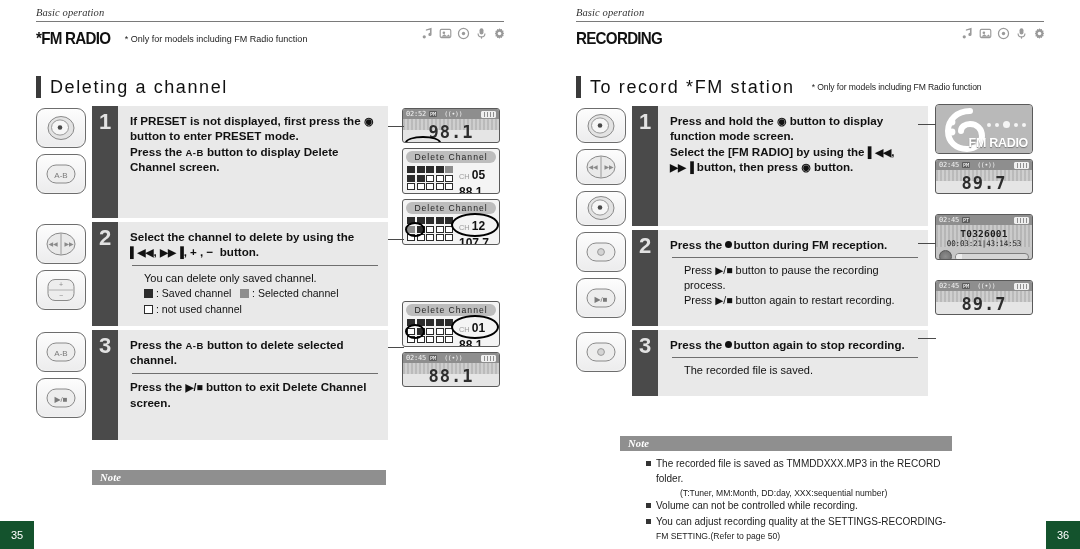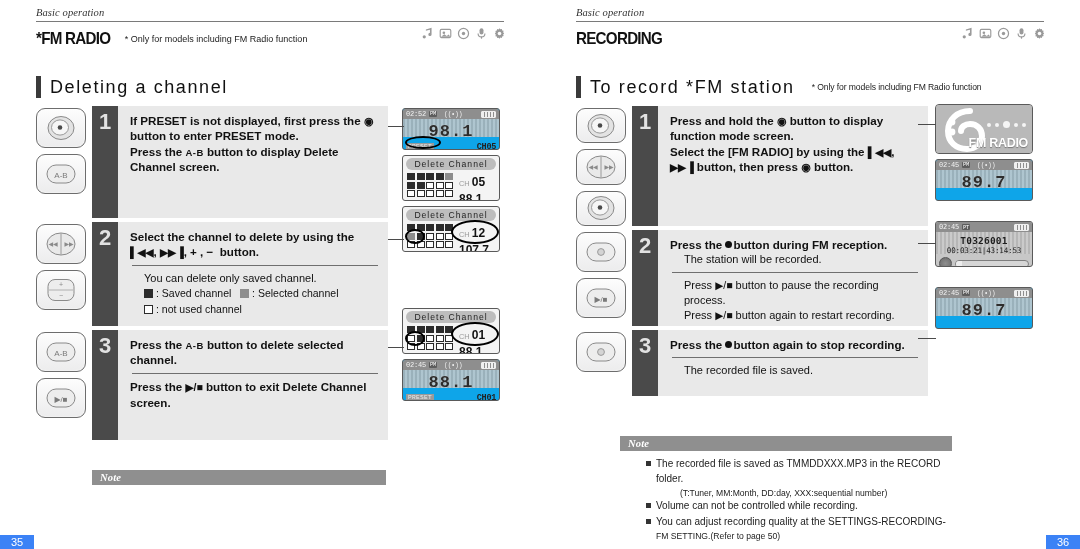--- a/index.html
+++ b/index.html
@@ -81,21 +81,21 @@
   .rec-dot { display:inline-block; width:7px; height:7px; border-radius:50%; background:#111; vertical-align:1px; margin-right:1px;}
 
   
   .lcdcol { position:absolute; }
   .lcd {
     width:98px; border:1.4px solid #5a5a5a; border-radius:3px;
     background:#cfcfcf; position:relative; overflow:hidden;
     font-family:"DejaVu Sans Mono", monospace;
     margin-bottom:5px;
   }
-  .lcd.radio { height:42px; background:#0ea5e9;font-family:Liberation Mono, monospace; }
+  .lcd.radio { height:35px; background:#e5e5e5; }
   .lcd-stripes {
     position:absolute; left:0; right:0; top:10px; bottom:12px;
     background:repeating-linear-gradient(90deg,#b3b3b3 0 2px, #cbcbcb 2px 4px);
     opacity:.85;
   }
   .lcd-top {
     position:relative; height:10px; background:#8e8e8e; color:#f2f2f2;
     display:flex; align-items:center; gap:3px; padding:0 3px; font-size:7px; letter-spacing:-0.2px;
   }
   .lcd-top .pm { background:#5d5d5d; color:#fff; font-size:5.4px; padding:0 1px; border-radius:1px;}
@@ -168,21 +168,21 @@
     font-family:"Liberation Serif", serif;
     font-size:10.5px; padding:2px 8px; letter-spacing:0.2px;
   }
   .note-body { padding:6px 6px 6px 26px; }
   .note-li { font-size:10px; line-height:1.45; color:#222; position:relative; padding-left:10px; margin-bottom:1px;}
   .note-li:before { content:""; position:absolute; left:0; top:4px; width:5px; height:5px; background:#333;}
   .note-sub { font-size:8.6px; line-height:1.45; color:#222; padding-left:34px; }
   .note-cont { font-size:8.6px; line-height:1.45; color:#222; padding-left:10px; }
 
   
-  .pgnum { position:absolute; bottom:0; width:34px; height:14px; background:#3b82f6;
+  .pgnum { position:absolute; bottom:0; width:34px; height:28px; background:#14532d;
            color:#fff; font-size:11px; display:flex; align-items:center; justify-content:center;
            font-family:"Liberation Sans", sans-serif; }
   .pgnum.left { left:0; }
   .pgnum.right { right:0; }
 </style>
 </head>
 <body>
 
 <div class="spread">
 
@@ -531,21 +531,20 @@
           <div class="btnbox">
             <svg width="32" height="24" viewBox="0 0 32 24">
                 <rect x="2" y="3" width="28" height="18" rx="9" fill="#ededed" stroke="#8a8a8a"></rect>
                 <text x="16" y="15.5" font-size="8" text-anchor="middle" fill="#7a7a7a" font-family="Liberation Sans, sans-serif">▶/■</text>
               </svg>
           </div>
         </div>
         <div class="numcol">2</div>
         <div class="body">
           <div class="lead">Press the <span class="rec-dot"></span>button during FM reception.</div>
-          <div class="sub">The station will be recorded.</div>
           <div class="divider"></div>
           <div class="sub">Press <span class="g">▶/■</span> button to pause the recording process.</div>
           <div class="sub">Press <span class="g">▶/■</span> button again to restart recording.</div>
         </div>
       </div>
 
       <div class="step" style="height:66px">
         <div class="btnpanel">
           <div class="btnbox">
             <svg width="32" height="24" viewBox="0 0 32 24">

